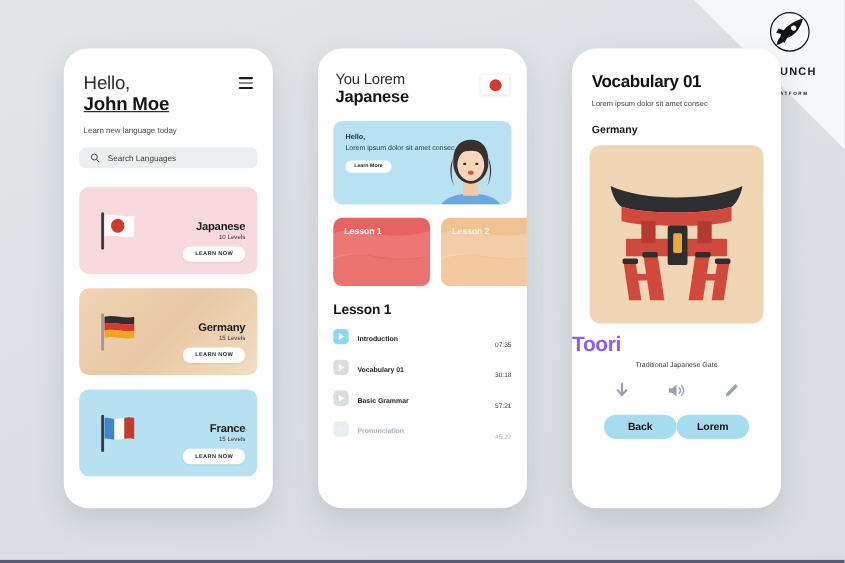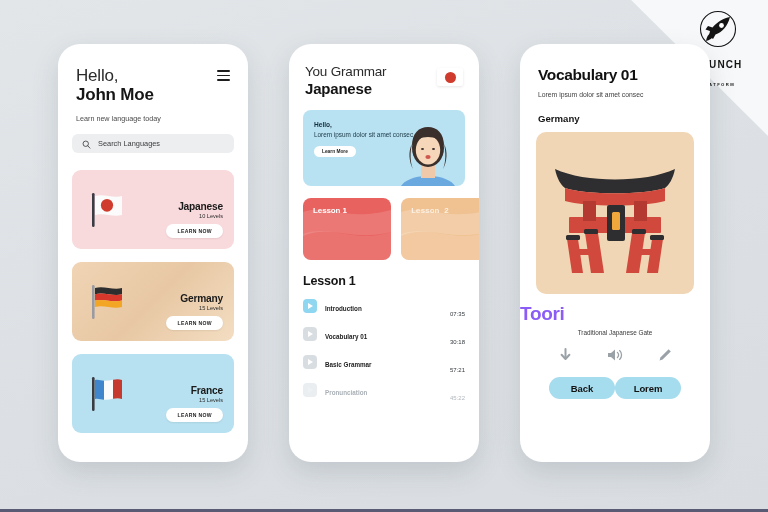--- a/index.html
+++ b/index.html
@@ -82,20 +82,21 @@
     color: #2b2b2b;
     line-height: 1.12;
     letter-spacing: -0.2px;
   }
   .greet-2 {
     font-size: 17px;
     font-weight: bold;
     color: #161616;
     line-height: 1.18;
     letter-spacing: -0.2px;
+    text-decoration: underline;
   }
   .greet-sub {
     font-size: 7.2px;
     color: #4a4a4a;
     margin-top: 9px;
   }
   .hamburger {
     position: absolute;
     top: 26px; right: 18px;
     width: 13px; height: 11px;
@@ -198,21 +199,21 @@
     flex: 0 0 auto;
     cursor: pointer;
   }
   .lesson-card .lbl {
     position: absolute; top: 8px; left: 10px;
     font-size: 8px; font-weight: bold; color: #ffffff;
     letter-spacing: -0.1px;
     z-index: 2;
   }
   .lc1 { background: #e8625f; }
-  .lc2 { background: #f0c191; font-family: Liberation Mono, monospace; }
+  .lc2 { background: #f0c191; }
   .lc2 .lbl { color: #fbf0e2; }
 
   .lesson-title { margin: 14px 0 0 14px; font-size: 12.5px; font-weight: bold; color: #151515; letter-spacing: -0.2px; }
 
   .track-list { margin: 9px 14px 0 14px; display: flex; flex-direction: column; gap: 10px; }
   .track { display: flex; align-items: center; gap: 8px; cursor: pointer; }
   .play-btn {
     width: 14px; height: 14px;
     border-radius: 4px;
     background: #d8dde1;
@@ -353,21 +354,21 @@
           <div class="lc-levels">15 Levels</div>
         </div>
         <div class="lc-btn">LEARN NOW</div>
       </div>
 
     </div>
   </div>
 
   <div class="phone" id="phone-2">
     <div class="s2-head">
-      <div class="s2-t1">You Grammar</div>
+      <div class="s2-t1">You Lorem</div>
       <div class="s2-t2">Japanese</div>
       <div class="flag-badge">
         <span class="dot"></span>
       </div>
     </div>
 
     <div class="promo">
       <div class="promo-text">
         <div class="promo-hi">Hello,</div>
         <div class="promo-body">Lorem ipsum dolor sit amet consec</div>

